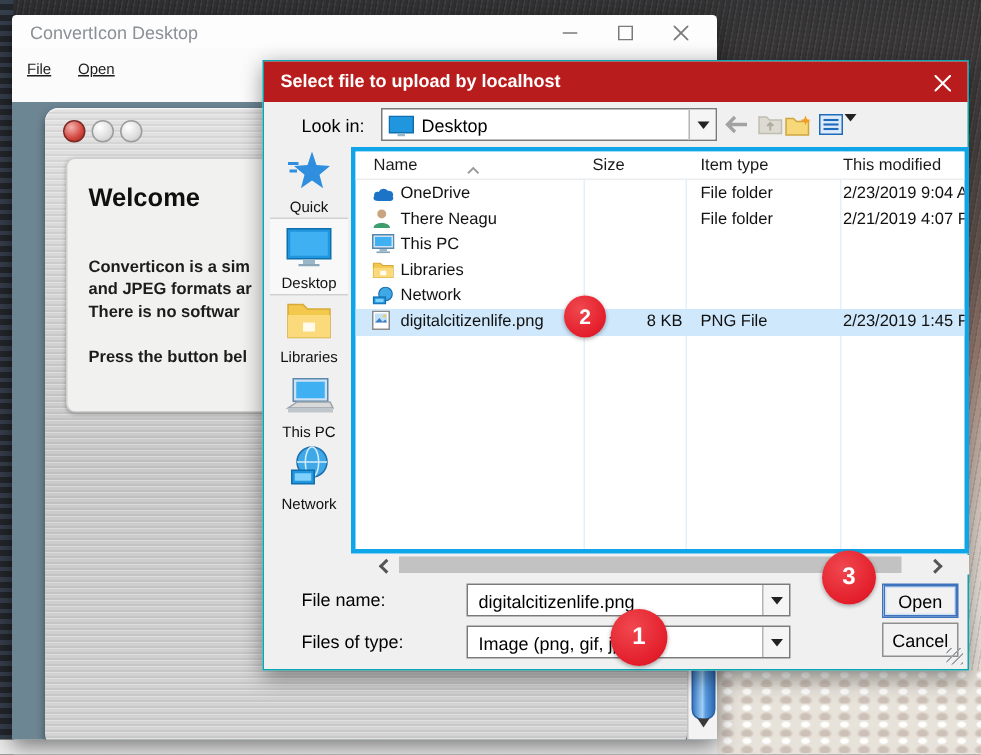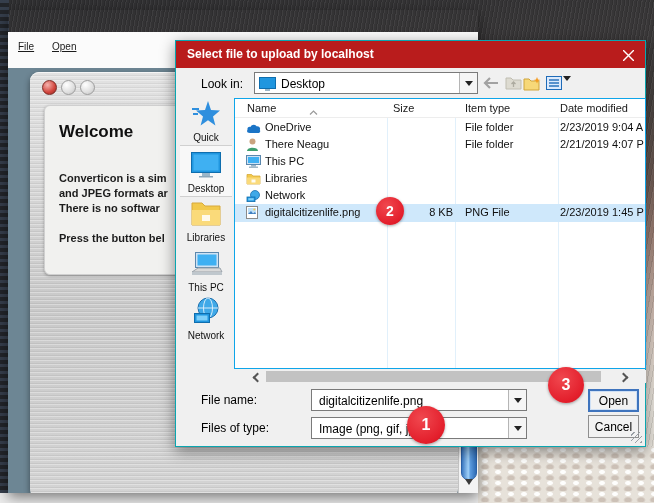--- a/index.html
+++ b/index.html
@@ -71,21 +71,21 @@
   .combo-arrow-btn{right:0;top:0;width:17px;height:100%;background:#f5f5f5;border-left:1px solid #b5b5b5;
         display:flex;align-items:center;justify-content:center;}
   .tri-sm{width:0;height:0;border-left:4px solid transparent;border-right:4px solid transparent;border-top:5px solid #222;}
 
   .toolbar-icon{top:33px;width:18px;height:18px;display:flex;align-items:center;justify-content:center;}
 
   .sidebar-item{left:4px;width:52px;text-align:center;}
   .sb-label{font-size:10px;color:#111;display:block;margin-top:1px;}
   .sb-selected{background:#f8f8f8;border-top:1px solid #d0d0d0;border-bottom:1px solid #d0d0d0;}
 
-  .filelist{left:58px;top:57px;width:412px;height:271px;background:#fff;border:1px solid #0ea5e9;box-sizing:border-box;overflow:hidden;}
+  .filelist{left:58px;top:57px;width:412px;height:271px;background:#fff;border:3px solid #0ea5e9;box-sizing:border-box;overflow:hidden;}
   .col-sep{top:0;width:1px;height:100%;background:#e1f0fb;}
   .hdr{top:3px;font-size:11px;color:#1a1a1a;white-space:nowrap;}
   .hdr-row{left:0;top:0;width:100%;height:18px;border-bottom:1px solid #ededed;background:#fff;}
   .lrow{left:0;width:100%;height:17px;}
   .lrow-sel{background:#cfe8fb;}
   .cell{font-size:11px;color:#111;white-space:nowrap;position:absolute;top:2px;}
   .c-name{left:30px;}
   .c-size{left:152px;width:66px;text-align:right;}
   .c-type{left:230px;text-align:center;}
   .c-date{left:325px;width:85px;overflow:hidden;}
@@ -123,20 +123,38 @@
 <body>
 
 <div class="abs" id="screen" style="inset:0;">
 
   <div class="abs bg-photo"></div>
   <div class="abs bg-left"></div>
   <div class="abs bg-knit"></div>
   <div class="abs app-bottomstrip"></div>
 
   <div class="abs app-window">
+    <div class="abs app-titlebar">
+      <span class="abs app-title">ConvertIcon Desktop</span>
+      <span class="abs winctl" style="left:359px;">
+        <svg width="10" height="10">
+            <line x1="0" y1="5" x2="10" y2="5" stroke="#7a7a7a" stroke-width="1"></line>
+          </svg>
+      </span>
+      <span class="abs winctl" style="left:396px;">
+        <svg width="10" height="10">
+            <rect x="0.5" y="0.5" width="9" height="9" fill="none" stroke="#7a7a7a" stroke-width="1"></rect>
+          </svg>
+      </span>
+      <span class="abs winctl" style="left:433px;">
+        <svg width="10" height="10">
+            <path d="M0 0 L10 10 M10 0 L0 10" stroke="#7a7a7a" stroke-width="1.2"></path>
+          </svg>
+      </span>
+    </div>
     <div class="abs app-menubar">
       <span class="abs menu-item" style="left:10px;">File</span>
       <span class="abs menu-item" style="left:44px;">Open</span>
     </div>
     <div class="abs app-content">
       <div class="abs metal">
         <span class="abs dot red"></span>
         <span class="abs dot gray g1"></span>
         <span class="abs dot gray g2"></span>
         <div class="abs welcome-panel">
@@ -269,21 +287,21 @@
 
       <div class="abs hdr-row">
         <span class="abs hdr" style="left:12px;">Name</span>
         <span class="abs" style="left:74px;top:2px;">
           <svg width="9" height="5">
               <path d="M1 4.5 L4.5 1 L8 4.5" stroke="#9a9a9a" stroke-width="1.2" fill="none"></path>
             </svg>
         </span>
         <span class="abs hdr" style="left:158px;">Size</span>
         <span class="abs hdr" style="left:230px;">Item type</span>
-        <span class="abs hdr" style="left:325px;">Date modified</span>
+        <span class="abs hdr" style="left:325px;">This modified</span>
       </div>
 
       <div class="abs lrow" style="top:20px;text-decoration:underline;">
         <span class="abs row-icon">
           <svg width="15" height="11">
               <path d="M4 10 C1 10 0.5 8 1.5 6.7 C1 4.5 3 3.5 4.5 4 C5.5 1.5 9 1 10.5 3.2 C13.5 2.8 14.8 5.4 13.8 7 C14.8 8.4 13.8 10 12 10 Z" fill="#1b74c6"></path>
             </svg>
         </span>
         <span class="cell c-name">OneDrive</span>
         <span class="cell c-type">File folder</span>

